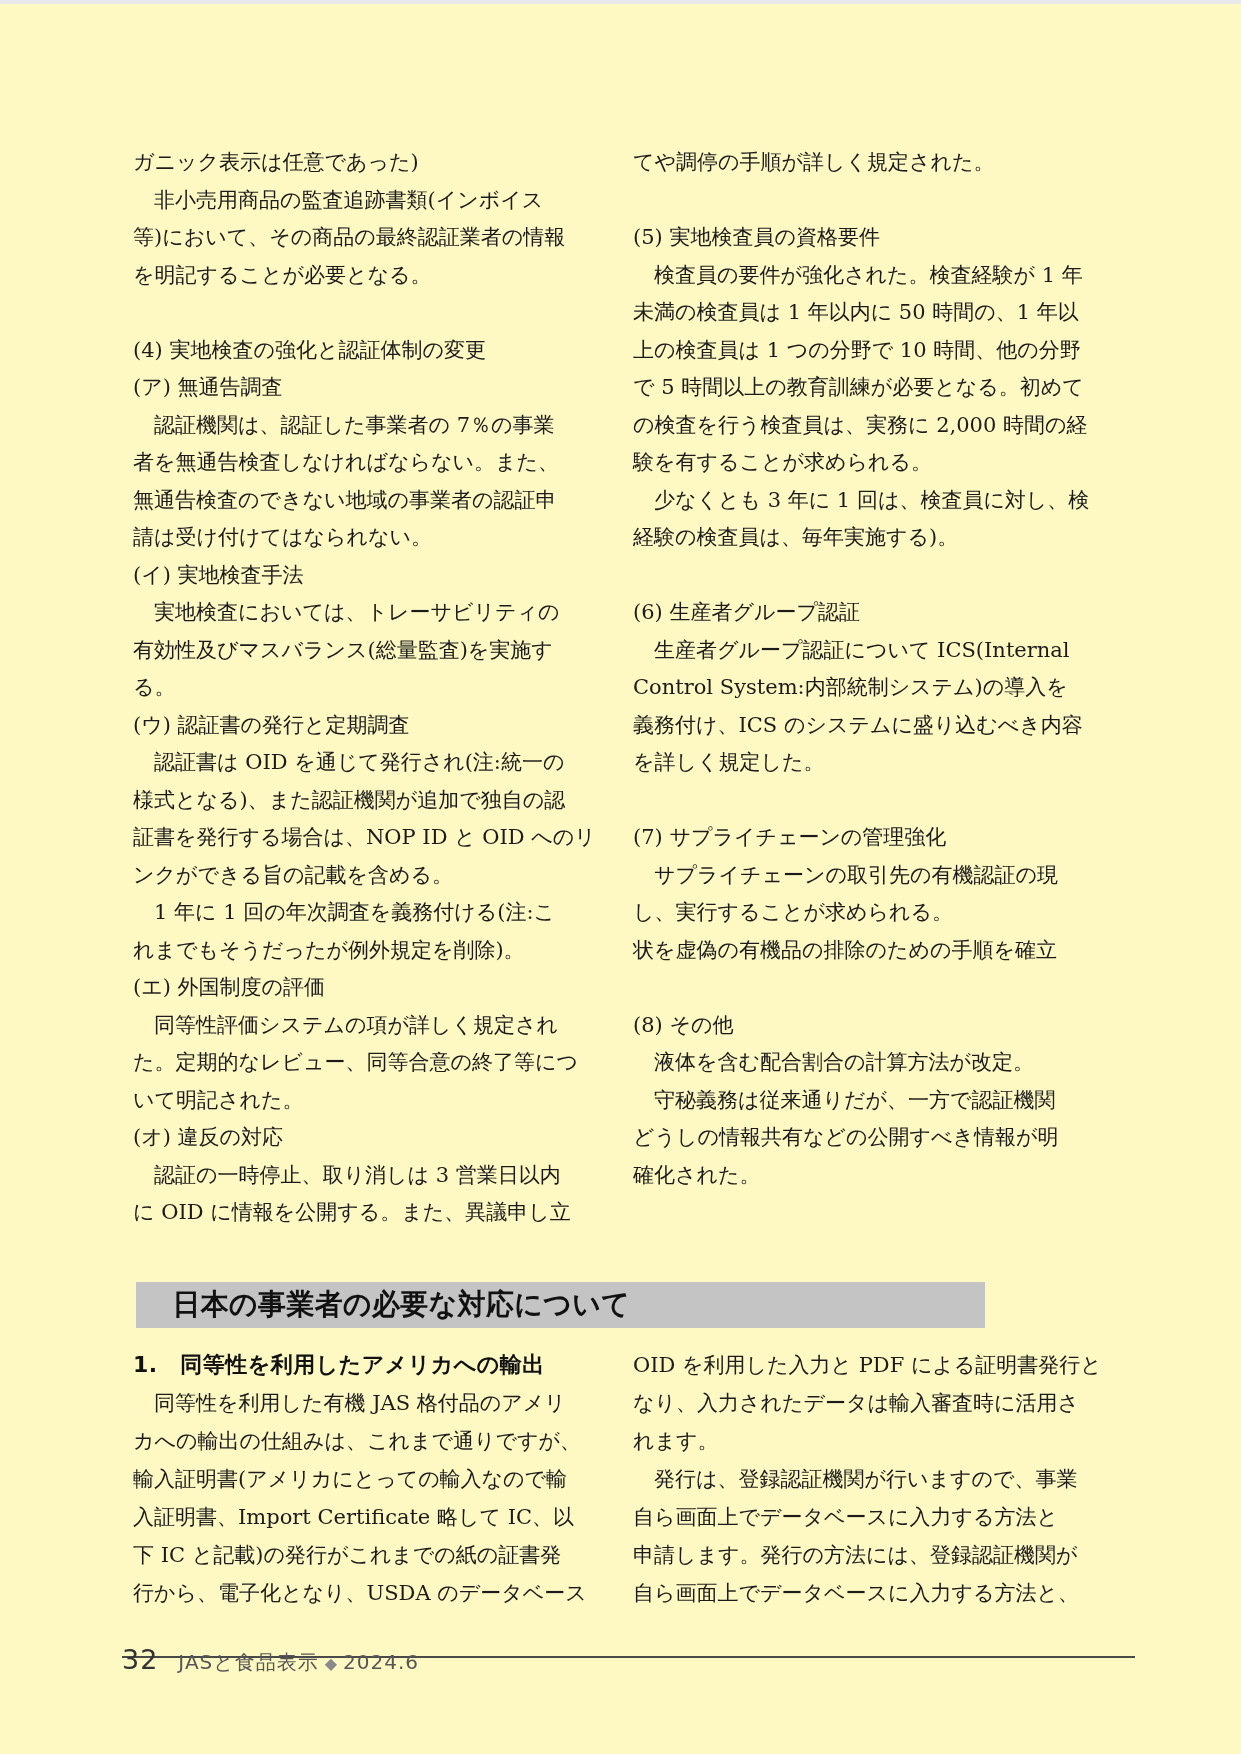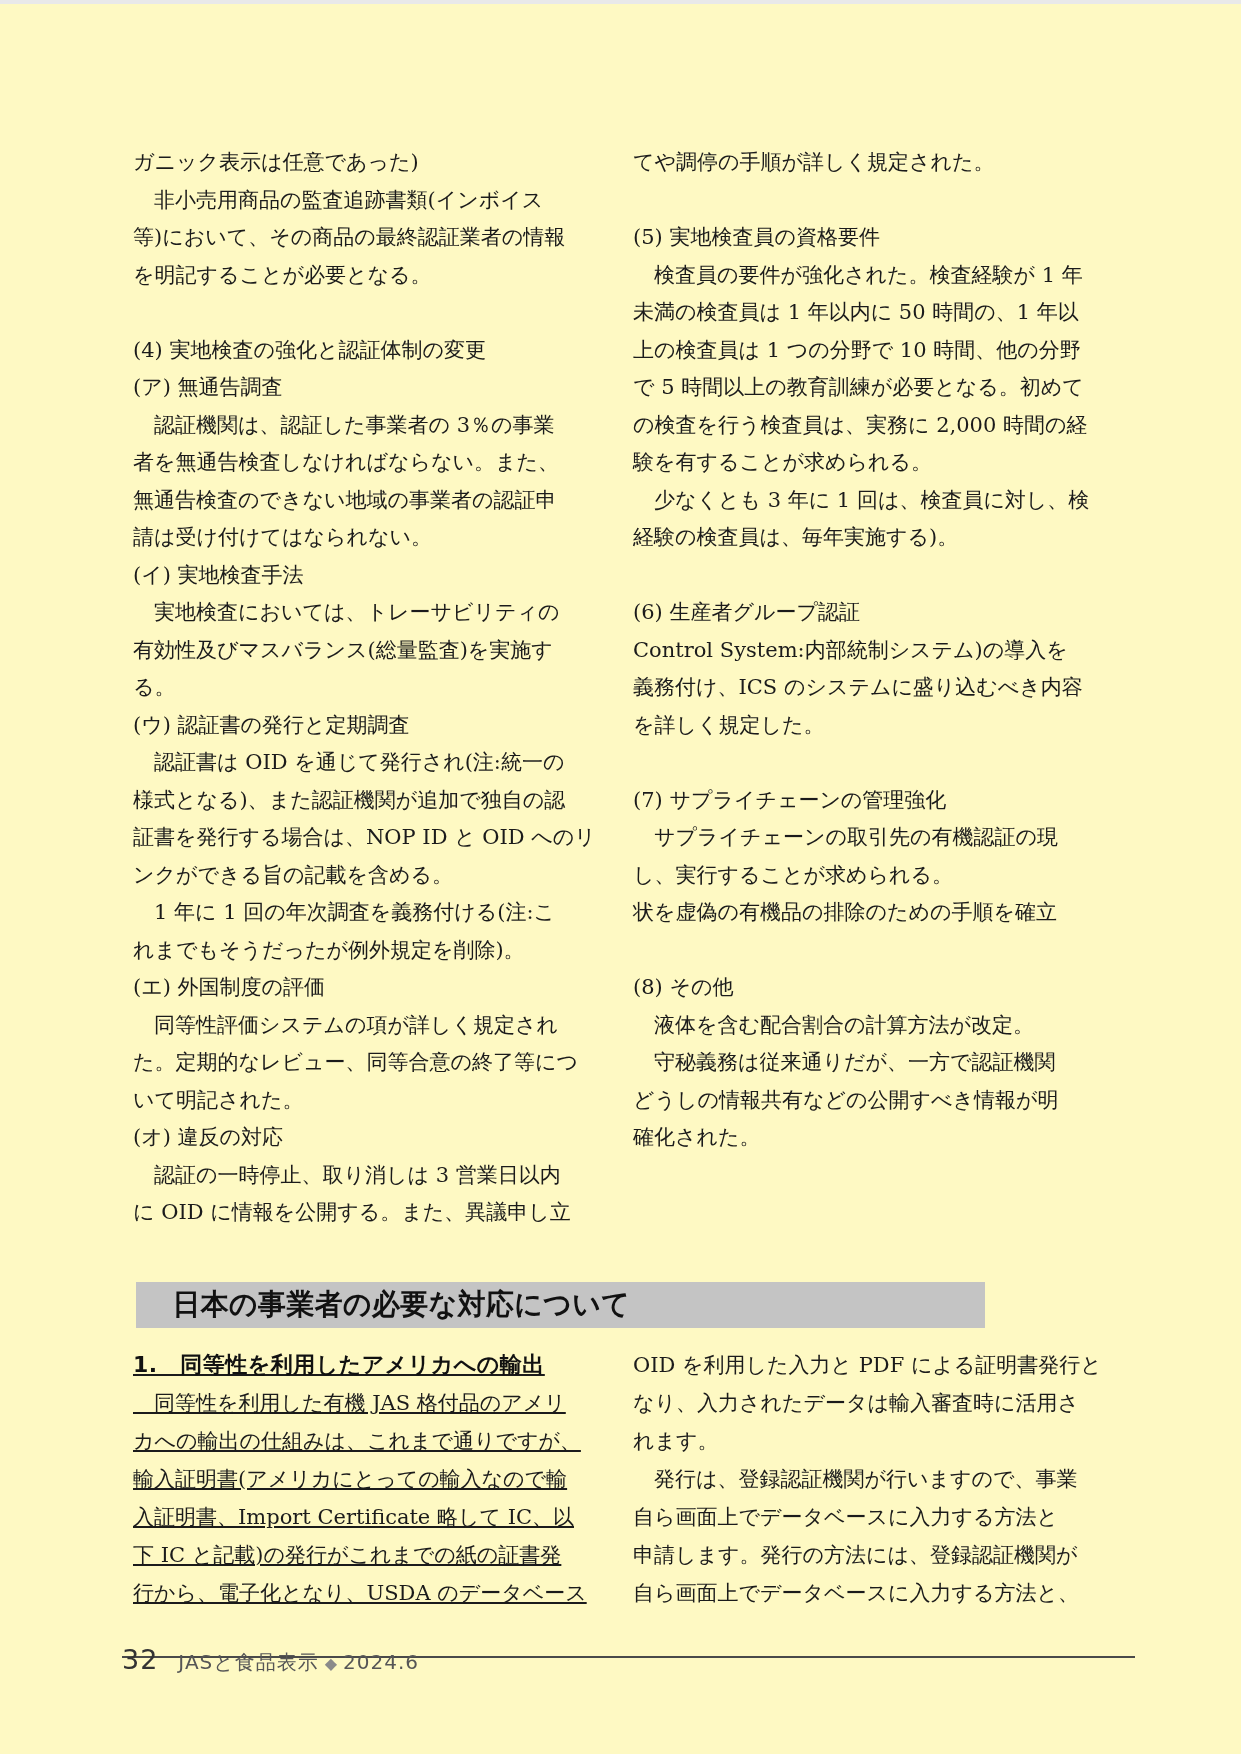--- a/index.html
+++ b/index.html
@@ -96,21 +96,21 @@
 <div class="page">
 
   <div class="col" style="left:133px; top:140px; width:478px;">
       <div class="line">ガニック表示は任意であった)</div>
       <div class="line">　非小売用商品の監査追跡書類(インボイス</div>
       <div class="line">等)において、その商品の最終認証業者の情報</div>
       <div class="line">を明記することが必要となる。</div>
       <div class="line">&nbsp;</div>
       <div class="line">(4) 実地検査の強化と認証体制の変更</div>
       <div class="line">(ア) 無通告調査</div>
-      <div class="line">　認証機関は、認証した事業者の 3％の事業</div>
+      <div class="line">　認証機関は、認証した事業者の 7％の事業</div>
       <div class="line">者を無通告検査しなければならない。また、</div>
       <div class="line">無通告検査のできない地域の事業者の認証申</div>
       <div class="line">請は受け付けてはなられない。</div>
       <div class="line">(イ) 実地検査手法</div>
       <div class="line">　実地検査においては、トレーサビリティの</div>
       <div class="line">有効性及びマスバランス(総量監査)を実施す</div>
       <div class="line">る。</div>
       <div class="line">(ウ) 認証書の発行と定期調査</div>
       <div class="line">　認証書は OID を通じて発行され(注:統一の</div>
       <div class="line">様式となる)、また認証機関が追加で独自の認</div>
@@ -134,41 +134,42 @@
       <div class="line">　検査員の要件が強化された。検査経験が 1 年</div>
       <div class="line">未満の検査員は 1 年以内に 50 時間の、1 年以</div>
       <div class="line">上の検査員は 1 つの分野で 10 時間、他の分野</div>
       <div class="line">で 5 時間以上の教育訓練が必要となる。初めて</div>
       <div class="line">の検査を行う検査員は、実務に 2,000 時間の経</div>
       <div class="line">験を有することが求められる。</div>
       <div class="line">　少なくとも 3 年に 1 回は、検査員に対し、検</div>
       <div class="line">経験の検査員は、毎年実施する)。</div>
       <div class="line">&nbsp;</div>
       <div class="line">(6) 生産者グループ認証</div>
+      <div class="line">　生産者グループ認証について ICS(Internal</div>
       <div class="line">Control  System:内部統制システム)の導入を</div>
       <div class="line">義務付け、ICS のシステムに盛り込むべき内容</div>
       <div class="line">を詳しく規定した。</div>
       <div class="line">&nbsp;</div>
       <div class="line">(7) サプライチェーンの管理強化</div>
       <div class="line">　サプライチェーンの取引先の有機認証の現</div>
       <div class="line">し、実行することが求められる。</div>
       <div class="line">状を虚偽の有機品の排除のための手順を確立</div>
       <div class="line">&nbsp;</div>
       <div class="line">(8) その他</div>
       <div class="line">　液体を含む配合割合の計算方法が改定。</div>
       <div class="line">　守秘義務は従来通りだが、一方で認証機関</div>
       <div class="line">どうしの情報共有などの公開すべき情報が明</div>
       <div class="line">確化された。</div>
     </div>
 
   <div class="band">
     <div class="band-title">日本の事業者の必要な対応について</div>
   </div>
 
-  <div class="col col-bottom" style="left:133px; top:1342px; width:484px;text-decoration:underline;">
+  <div class="col col-bottom" style="left:133px; top:1342px; width:484px;">
     <div class="sub-heading">1.　同等性を利用したアメリカへの輸出</div>
     <div>
         <div class="line">　同等性を利用した有機 JAS 格付品のアメリ</div>
         <div class="line">カへの輸出の仕組みは、これまで通りですが、</div>
         <div class="line">輸入証明書(アメリカにとっての輸入なので輸</div>
         <div class="line">入証明書、Import Certificate 略して IC、以</div>
         <div class="line">下 IC と記載)の発行がこれまでの紙の証書発</div>
         <div class="line">行から、電子化となり、USDA のデータベース</div>
       </div>
   </div>

